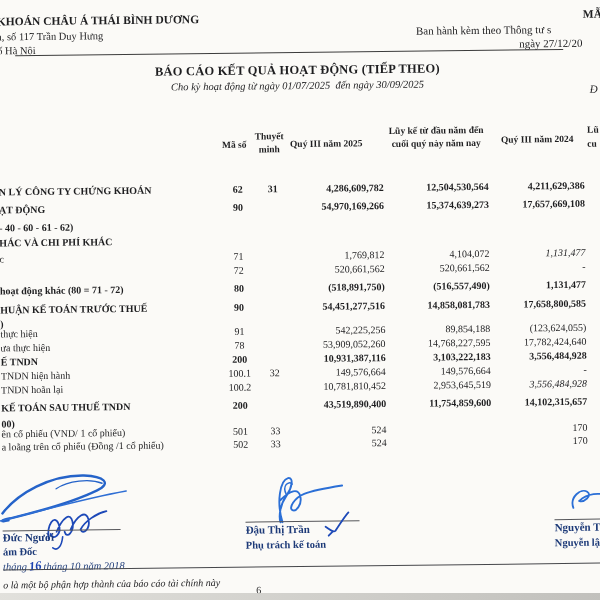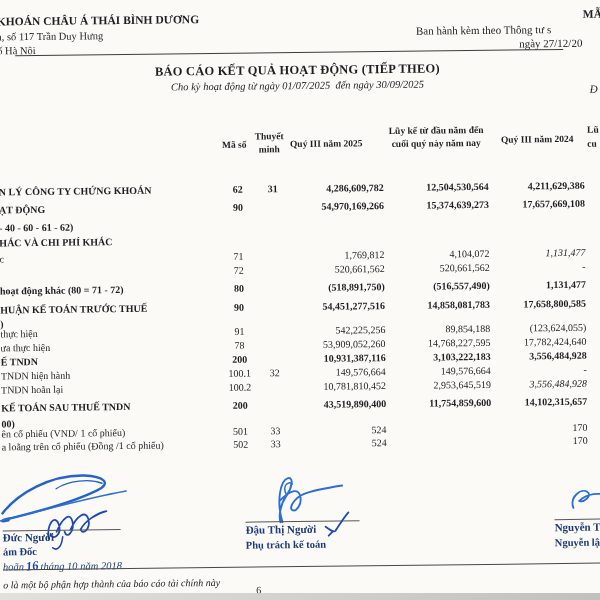--- a/index.html
+++ b/index.html
@@ -247,29 +247,29 @@
       <path d="M60 20 C72 12 94 10 106 15" fill="none" stroke="#2563c9" stroke-width="1.4" stroke-linecap="round"></path>
     </svg>
     <svg class="ink" style="left:38px;top:498px" width="72" height="54" viewBox="0 0 72 54">
       <path d="M8 38 C6 24 14 13 18 23 C22 33 12 41 10 33 M16 31 C22 17 30 11 32 21 C34 31 26 39 24 31 M30 29 C36 15 46 9 48 19 C50 29 42 35 40 29 C44 21 56 13 66 11" fill="none" stroke="#1d49b8" stroke-width="1.8" stroke-linecap="round"></path>
       <path d="M22 36 C21 45 17 51 12 47" fill="none" stroke="#1d49b8" stroke-width="1.6" stroke-linecap="round"></path>
     </svg>
     <div class="sig-line" style="left:0;top:527px;width:118px"></div>
     <div class="sig-name" style="left:0;top:528px">Đức Người</div>
     <div class="sig-role" style="left:0;top:543px">ám Đốc</div>
     <div class="sig-date" style="left:0;top:556px">
-      <span>hoãn</span><span class="hand-day">16</span><span>tháng 10 năm 2018</span>
+      <span>tháng</span><span class="hand-day">16</span><span>tháng 10 năm 2018</span>
     </div>
 
     <svg class="ink" style="left:258px;top:472px" width="88" height="56" viewBox="0 0 88 56">
       <path d="M22 50 C16 30 20 8 28 6 C34 5 32 16 26 24 C20 32 18 44 20 50 M20 28 C30 18 38 16 40 24 C42 32 36 40 32 38 C28 36 34 26 44 22 C54 18 68 16 82 14" fill="none" stroke="#2b6fd6" stroke-width="1.9" stroke-linecap="round"></path>
       <path d="M26 22 C22 14 28 8 32 12" fill="none" stroke="#2b6fd6" stroke-width="1.5" stroke-linecap="round"></path>
     </svg>
     <div class="sig-line" style="left:243px;top:521px;width:114px"></div>
-    <div class="sig-name" style="left:243px;top:523px">Đậu Thị Người</div>
+    <div class="sig-name" style="left:243px;top:523px">Đậu Thị Trần</div>
     <svg class="ink" style="left:320px;top:510px" width="28" height="28" viewBox="0 0 28 28">
       <path d="M3 17 C9 21 11 23 13 21 C17 15 23 6 26 3 M10 22 L6 26" fill="none" stroke="#1d49b8" stroke-width="1.8" stroke-linecap="round"></path>
     </svg>
     <div class="sig-role" style="left:243px;top:539px">Phụ trách kế toán</div>
 
     <svg class="ink" style="left:565px;top:487px" width="40" height="32" viewBox="0 0 40 32">
       <path d="M6 24 C2 13 14 4 20 8 C26 12 16 19 12 17 C20 10 32 8 42 13" fill="none" stroke="#2b6fd6" stroke-width="1.8" stroke-linecap="round"></path>
     </svg>
     <div class="sig-line" style="left:552px;top:522px;width:48px"></div>
     <div class="sig-name" style="left:552px;top:524px">Nguyễn T</div>

